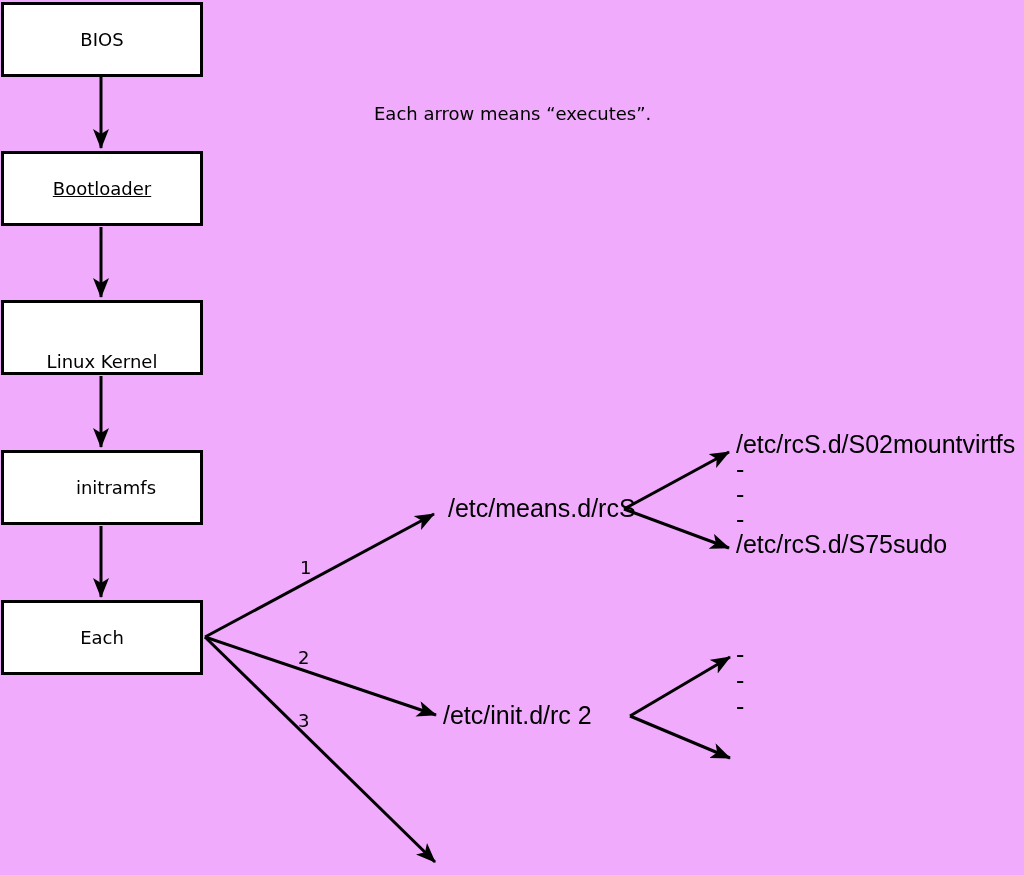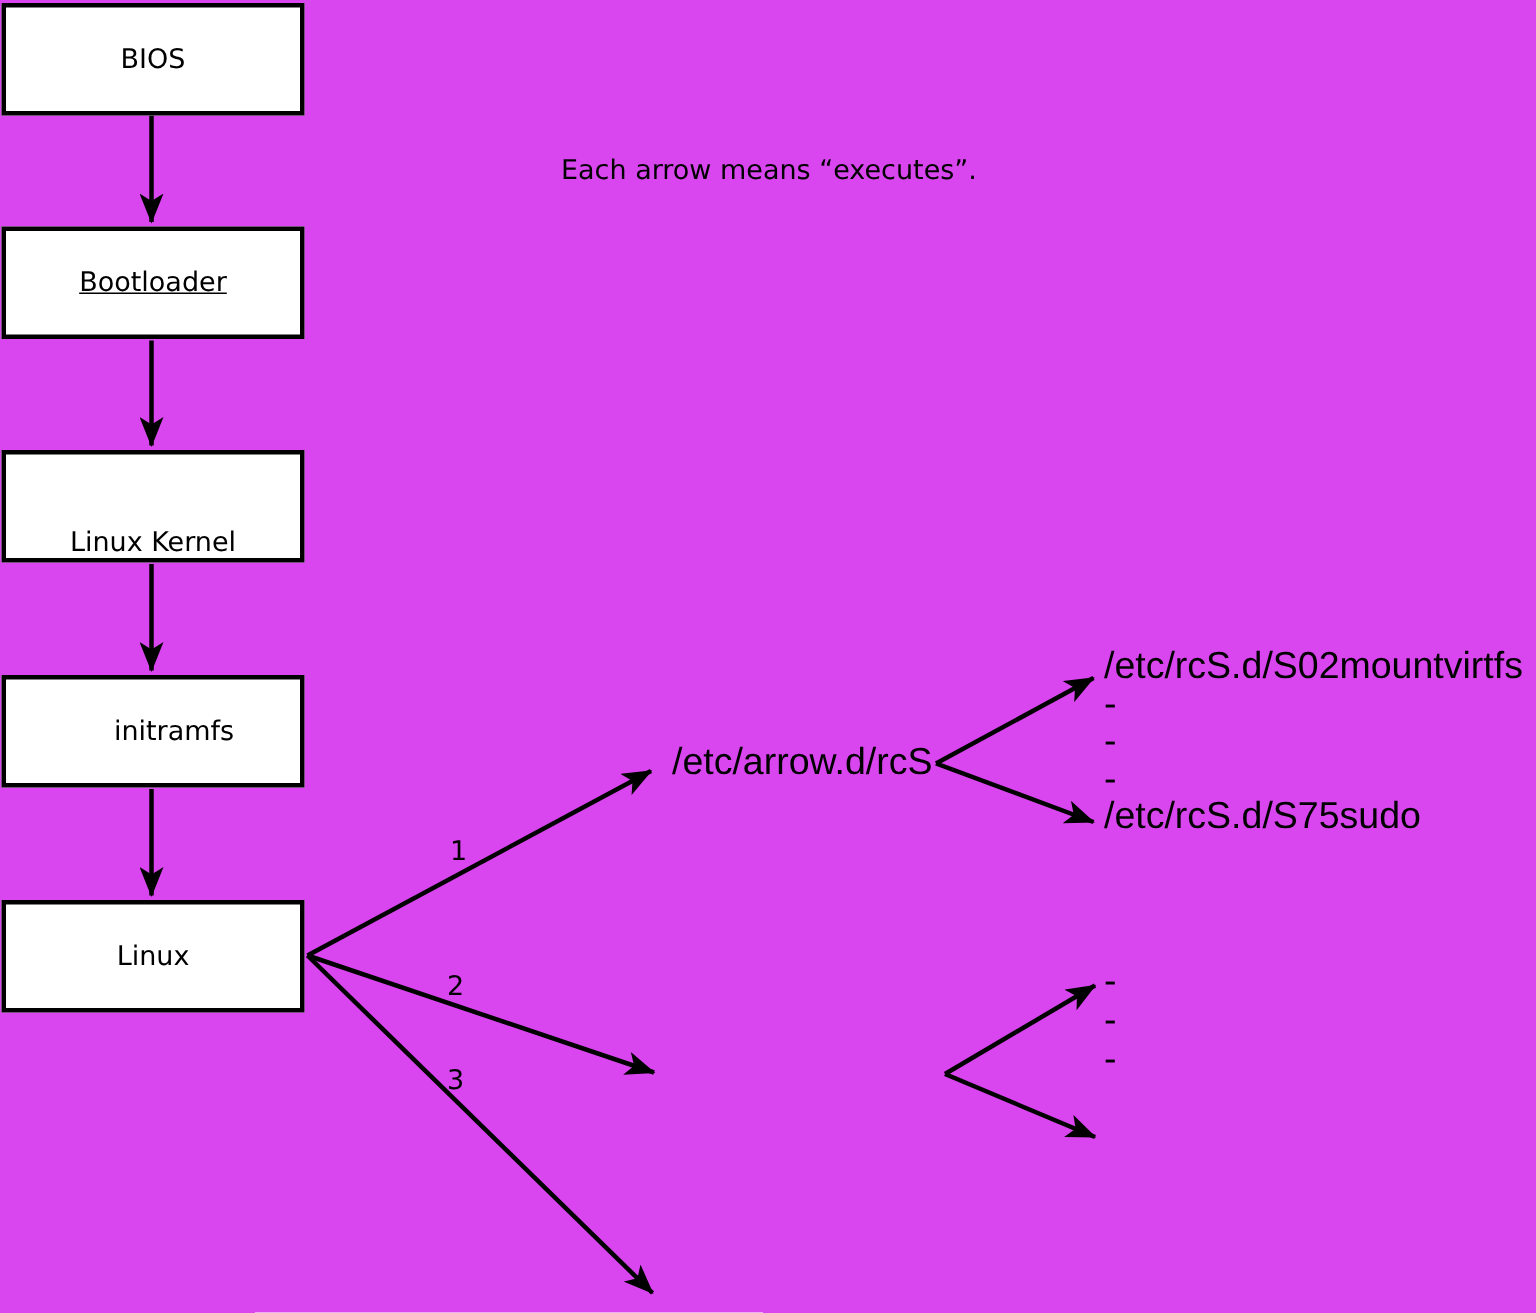--- a/index.html
+++ b/index.html
@@ -4,21 +4,21 @@
 <style>
   html, body {
     margin: 0;
     padding: 0;
     background: #ffffff;
   }
   #stage {
     position: relative;
     width: 1024px;
     height: 875px;
-    background: #d946ef;
+    background: #f0abfc;
     font-family: "DejaVu Sans", "Liberation Sans", sans-serif;
     color: #000000;
     overflow: hidden;
   }
   svg.wires {
     position: absolute;
     left: 0; top: 0;
     width: 1024px;
     height: 875px;
   }
@@ -107,30 +107,31 @@
   <div class="box" style="top:151px;text-decoration:underline;">
       <span>Bootloader</span>
     </div>
   <div class="box" style="top:300px;align-items:flex-end;">
       <span>Linux Kernel</span>
     </div>
   <div class="box" style="top:450px;padding-left:28px;">
       <span>initramfs</span>
     </div>
   <div class="box" style="top:600px;">
-      <span>Linux</span>
+      <span>Each</span>
     </div>
 
   <div class="caption">Each arrow means “executes”.</div>
 
   <div class="branch-num" style="left:300px; top:557px;">1</div>
   <div class="branch-num" style="left:298px; top:647px;">2</div>
   <div class="branch-num" style="left:298px; top:710px;">3</div>
 
-  <div class="node-label mono" style="left:448px; top:496px;">/etc/arrow.d/rcS</div>
+  <div class="node-label mono" style="left:448px; top:496px;">/etc/means.d/rcS</div>
+  <div class="node-label mono" style="left:443px; top:703px;">/etc/init.d/rc 2</div>
   <div class="node-label mono" style="left:448px; top:876px;">getty</div>
 
   <div id="rcs-list" class="script-list mono">
     <div>/etc/rcS.d/S02mountvirtfs</div>
     <div>-</div>
     <div>-</div>
     <div>-</div>
     <div>/etc/rcS.d/S75sudo</div>
   </div>
 

